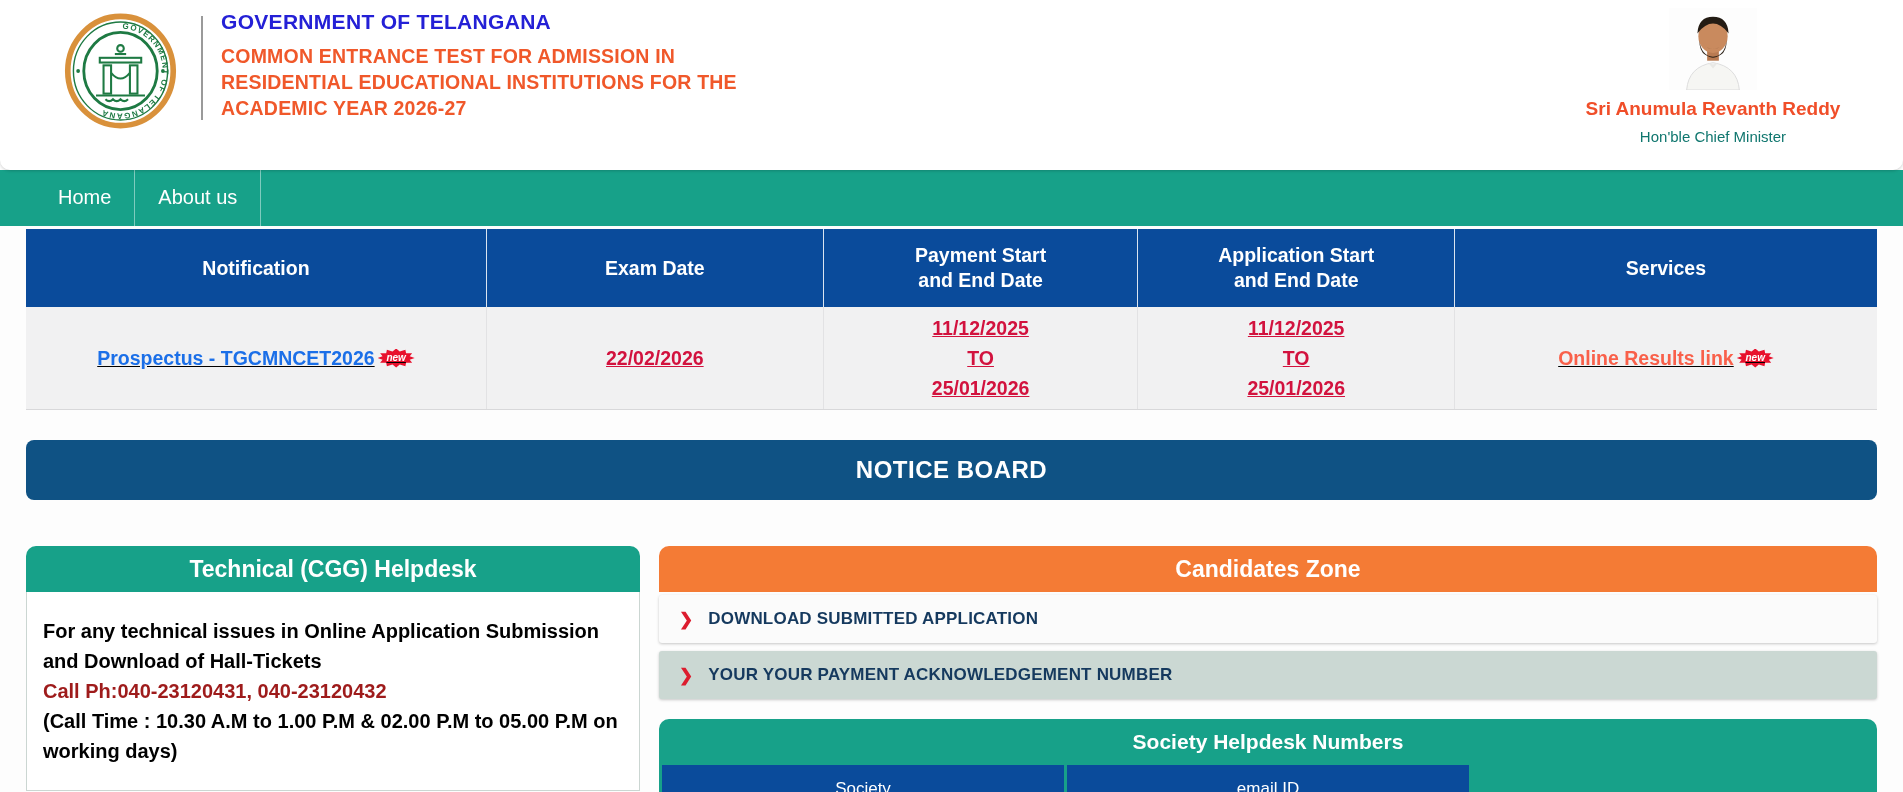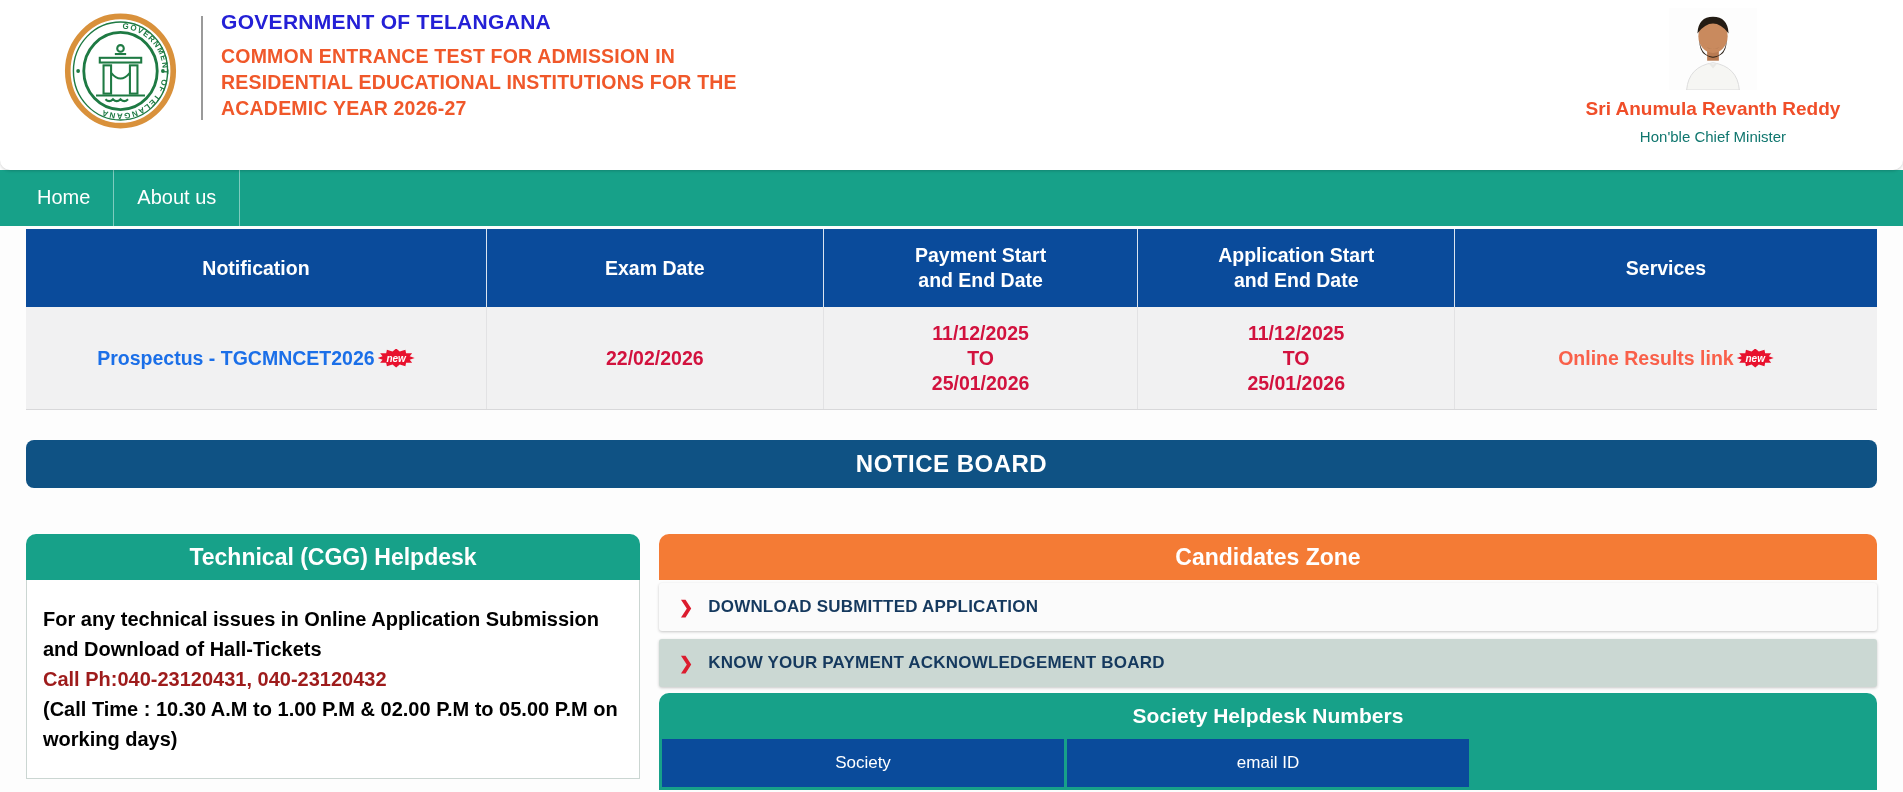--- a/index.html
+++ b/index.html
@@ -22,53 +22,53 @@
   .logo-wrap{margin:12px 0 0 64px;flex:0 0 auto;}
   .head-divider{width:2px;height:104px;background:#9a9a9a;margin:16px 0 0 24px;flex:0 0 auto;}
   .titles{margin:10px 0 0 18px;}
   .org-title{color:var(--title-blue);font-size:21px;font-weight:bold;letter-spacing:.3px;margin-bottom:9px;}
   .exam-title{color:var(--title-orange);font-size:19.5px;font-weight:bold;line-height:26px;letter-spacing:.2px;}
   .cm-block{position:absolute;top:8px;right:50px;width:280px;text-align:center;}
   .cm-photo{display:block;margin:0 auto;}
   .cm-name{color:var(--cm-red);font-size:19px;font-weight:bold;margin-top:8px;}
   .cm-title{color:#0f766e;font-size:15px;margin-top:8px;}
   
-  .main-nav{height:56px;background:var(--teal);display:flex;padding-left:14px;}
+  .main-nav{height:56px;background:var(--teal);display:flex;padding-left:35px;}
   .nav-item{
     color:#fff;font-size:20px;line-height:55px;padding:0 23px;cursor:pointer;
     border-right:1px solid rgba(255,255,255,.45);
   }
   
   .content{margin:0 26px;}
   .exam-table{margin-top:3px;}
   .thead,.trow{display:grid;grid-template-columns:24.9% 18.2% 17% 17.1% 22.8%;}
   .thead{background:var(--blue);height:78px;}
   .th{
     display:flex;align-items:center;justify-content:center;text-align:center;
     color:#fff;font-size:19.5px;font-weight:bold;white-space:pre-line;line-height:25px;
     border-right:1px solid rgba(255,255,255,.85);
   }
   .th:last-child{border-right:none;}
   .trow{background:#F1F1F2;height:103px;border-bottom:1px solid #D8D8DA;}
   .td{
     display:flex;align-items:center;justify-content:center;text-align:center;
-    font-size:19.5px;font-weight:bold;border-right:1px solid #E2E2E4;white-space:pre-line;line-height:25px;
+    font-size:19.5px;font-weight:bold;border-right:1px solid #E2E2E4;white-space:pre-line;line-height:30px;text-decoration:underline;
   }
   .td:last-child{border-right:none;}
   .link-blue{color:var(--link-blue);cursor:pointer;text-align:center;}
   .date-red{color:var(--crimson);}
   .link-results{color:var(--results-red);cursor:pointer;}
   .new-badge{
     display:inline-flex;align-items:center;justify-content:center;
     width:37px;height:19px;margin-left:3px;vertical-align:middle;flex:0 0 auto;
     background:var(--badge-red);color:#fff;font-size:10px;font-style:italic;font-weight:bold;
     clip-path:polygon(100% 50%,86.7% 59.3%,93.3% 75%,76.9% 75.5%,75% 93.3%,59.8% 84.8%,50% 100%,40.2% 84.8%,25% 93.3%,23.1% 75.5%,6.7% 75%,13.3% 59.3%,0% 50%,13.3% 40.7%,6.7% 25%,23.1% 24.5%,25% 6.7%,40.2% 15.2%,50% 0%,59.8% 15.2%,75% 6.7%,76.9% 24.5%,93.3% 25%,86.7% 40.7%);
   }
   .notice-bar{
-    margin-top:30px;height:48px;background:var(--notice-blue);border-radius:8px;
+    margin-top:30px;height:60px;background:var(--notice-blue);border-radius:8px;
     display:flex;align-items:center;justify-content:center;
     color:#fff;font-size:24px;font-weight:bold;letter-spacing:.5px;
   }
   
   .cols{display:flex;gap:19px;margin-top:46px;align-items:flex-start;}
   .left-col{width:614px;flex:0 0 auto;}
   .right-col{flex:1;}
   .card-head{
     height:46px;border-radius:10px 10px 0 0;display:flex;align-items:center;justify-content:center;
     color:#fff;font-size:23px;font-weight:bold;text-align:center;
@@ -82,21 +82,21 @@
   .helpdesk-phone{color:var(--dark-red);}
   .zone-row{
     height:48px;display:flex;align-items:center;padding-left:20px;cursor:pointer;
     background:#FBFBFB;border-radius:3px;box-shadow:0 1px 3px rgba(0,0,0,.22);
   }
   .zone-row.first{margin-top:3px;}
   .zone-row.alt{margin-top:8px;background:#CBD8D3;}
   .chevron{color:var(--chevron-red);font-size:17px;font-weight:bold;margin-right:15px;line-height:1;}
   .zone-label{color:var(--navy);font-size:17px;font-weight:bold;letter-spacing:.2px;}
   .society-head{
-    margin-top:6px;height:46px;background:var(--teal);border-radius:10px 10px 0 0;
+    margin-top:20px;height:46px;background:var(--teal);border-radius:10px 10px 0 0;
     display:flex;align-items:center;justify-content:center;color:#fff;font-size:21px;font-weight:bold;
   }
   .society-cols{display:grid;grid-template-columns:1fr 1fr 1fr;gap:3px;background:var(--teal);padding:0 3px 3px;}
   .society-col{
     background:var(--blue);height:48px;display:flex;align-items:center;justify-content:center;
     color:#fff;font-size:17px;
   }
 </style>
 </head>
 <body>
@@ -201,21 +201,21 @@
 
     <section class="right-col">
       <div class="card-head orange">Candidates Zone</div>
 
       <div class="zone-row first">
         <span class="chevron">❯</span>
         <span class="zone-label">DOWNLOAD SUBMITTED APPLICATION</span>
       </div>
       <div class="zone-row alt">
         <span class="chevron">❯</span>
-        <span class="zone-label">KNOW YOUR PAYMENT ACKNOWLEDGEMENT BOARD</span>
+        <span class="zone-label">YOUR YOUR PAYMENT ACKNOWLEDGEMENT NUMBER</span>
       </div>
 
       <div class="society-head">Society Helpdesk Numbers</div>
       <div class="society-cols">
         <div class="society-col">Society</div>
         <div class="society-col">email ID</div>
       </div>
     </section>
 
   </div>

